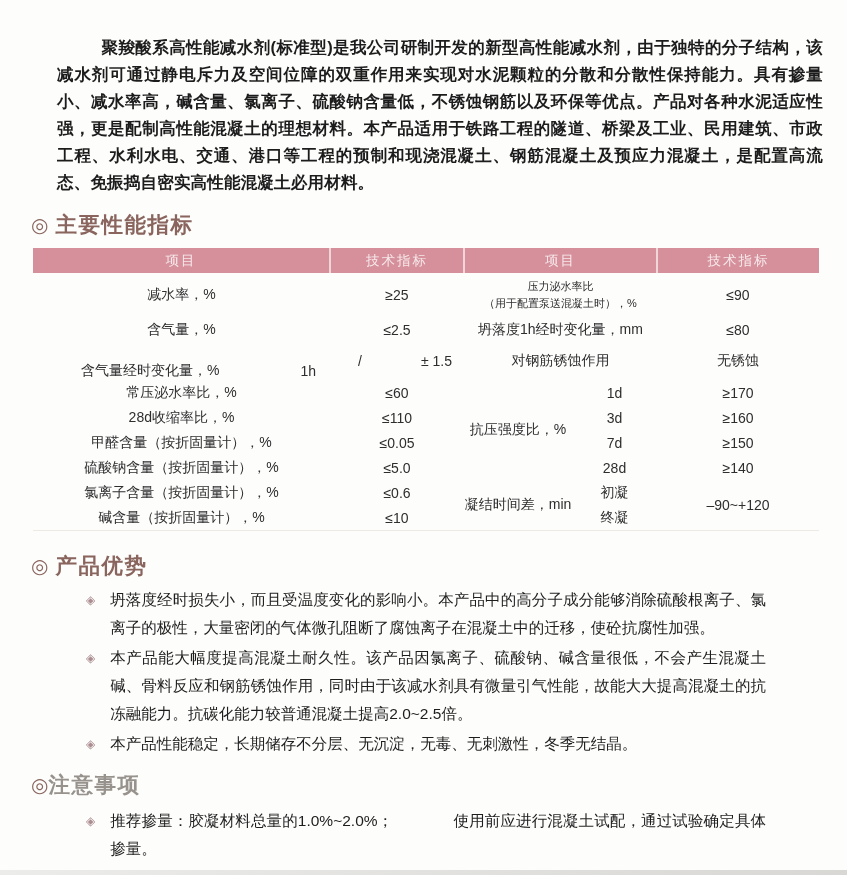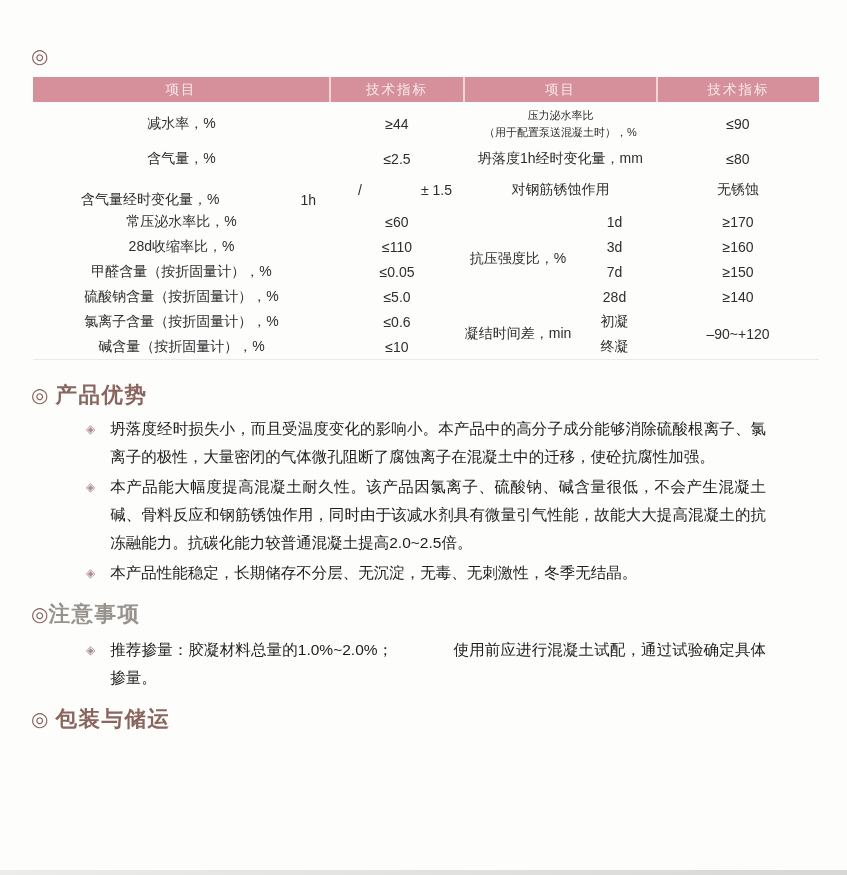--- a/index.html
+++ b/index.html
@@ -76,23 +76,25 @@
   .scan-edge{
     position:absolute;left:0;bottom:0;width:100%;height:5px;
     background:linear-gradient(to right, rgba(160,158,152,0.18), rgba(130,128,122,0.30));
   }
 </style>
 </head>
 <body>
 
 <div class="page">
 
+  <p class="intro">聚羧酸系高性能减水剂(标准型)是我公司研制开发的新型高性能减水剂，由于独特的分子结构，该减水剂可通过静电斥力及空间位障的双重作用来实现对水泥颗粒的分散和分散性保持能力。具有掺量小、减水率高，碱含量、氯离子、硫酸钠含量低，不锈蚀钢筋以及环保等优点。产品对各种水泥适应性强，更是配制高性能混凝土的理想材料。本产品适用于铁路工程的隧道、桥梁及工业、民用建筑、市政工程、水利水电、交通、港口等工程的预制和现浇混凝土、钢筋混凝土及预应力混凝土，是配置高流态、免振捣自密实高性能混凝土必用材料。</p>
 
   <h2 class="section-heading mt-h1">
     <span class="marker">◎</span>
+    <span>主要性能指标</span>
   </h2>
 
   <table class="perf-table">
     <colgroup>
       <col style="width:297px">
         <col style="width:134px">
         <col style="width:108px">
         <col style="width:85px">
         <col style="width:162px">
     </colgroup>
@@ -100,21 +102,21 @@
       <tr>
         <th>项目</th>
         <th>技术指标</th>
         <th colspan="2">项目</th>
         <th>技术指标</th>
       </tr>
     </thead>
     <tbody>
       <tr class="row-tall">
         <td>减水率，%</td>
-        <td>≥44</td>
+        <td>≥25</td>
         <td colspan="2" class="two-line">
           <div>压力泌水率比</div>
           <div>（用于配置泵送混凝土时），%</div>
         </td>
         <td>≤90</td>
       </tr>
       <tr>
         <td>含气量，%</td>
         <td>≤2.5</td>
         <td colspan="2">坍落度1h经时变化量，mm</td>

